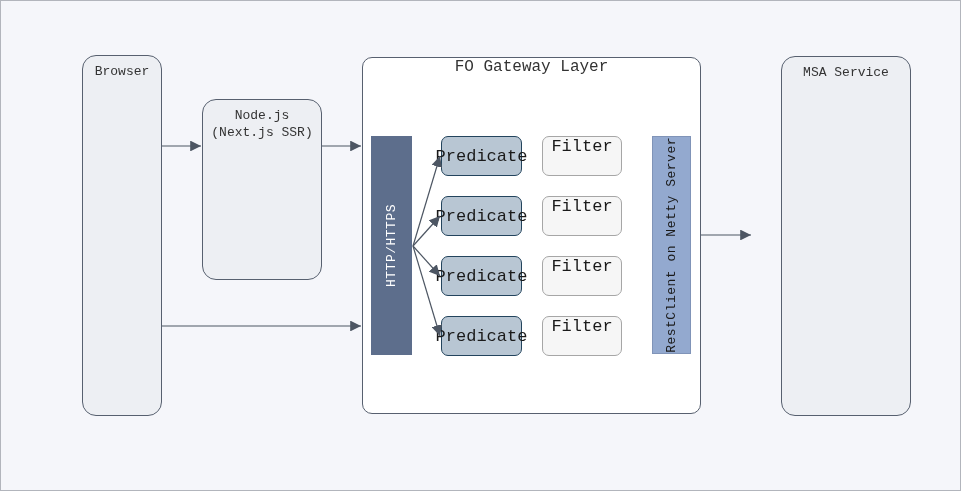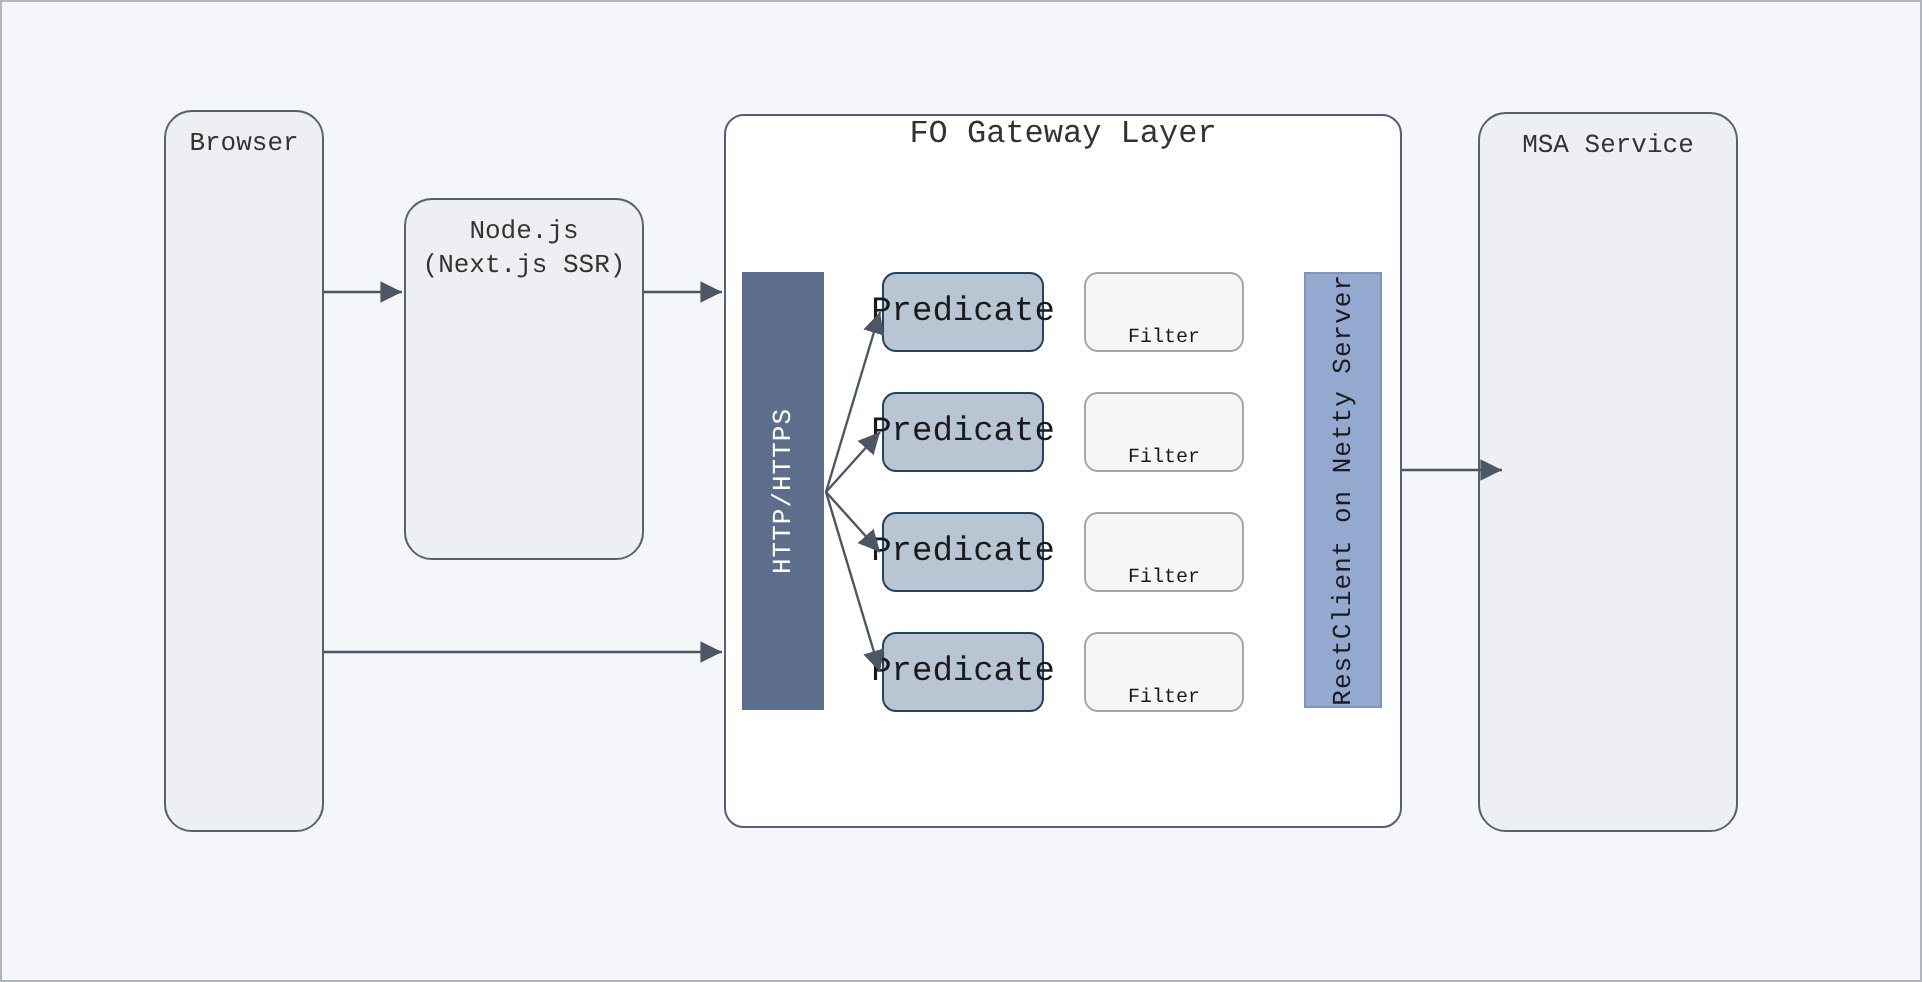--- a/index.html
+++ b/index.html
@@ -35,22 +35,22 @@
   .rest-bar{background:var(--restclient-fill);border:1px solid var(--restclient-border);color:#1a1a1a;}
   .predicate{
     position:absolute;box-sizing:border-box;left:440px;width:81px;height:40px;
     background:var(--predicate-fill);border:1px solid var(--predicate-border);
     border-radius:7px;display:flex;align-items:center;justify-content:center;
     font-size:17px;color:#1a1a1a;
   }
   .filter{
     position:absolute;box-sizing:border-box;left:541px;width:80px;height:40px;
     background:var(--filter-fill);border:1px solid var(--filter-border);
-    border-radius:7px;display:flex;align-items:flex-end;justify-content:center;
-    font-size:10px;color:#1a1a1a;
+    border-radius:7px;display:flex;align-items:flex-start;justify-content:center;
+    font-size:17px;color:#1a1a1a;
   }
   svg.edges{position:absolute;left:0;top:0;width:961px;height:491px;pointer-events:none;}
   svg.edges line{stroke:var(--edge-color);stroke-width:1.2;}
   svg.edges .arrowhead-path{fill:var(--edge-color);}
 </style>
 </head>
 <body>
 
 <div class="canvas">
 
@@ -96,21 +96,21 @@
     <span>Filter</span>
   </div>
   <div class="filter" style="top:315px;">
     <span>Filter</span>
   </div>
 
   <div class="vbar rest-bar" style="left:651px;top:135px;width:39px;height:218px;">
     <span class="vtext">RestClient on Netty Server</span>
   </div>
 
-  <div class="node" style="left:738px;top:55px;width:130px;height:360px;">
+  <div class="node" style="left:780px;top:55px;width:130px;height:360px;">
     <div class="lbl">MSA Service</div>
   </div>
 
   <svg class="edges">
     <defs>
       <marker id="arrowhead" viewBox="0 0 10 10" refX="10" refY="5" markerWidth="9" markerHeight="9" orient="auto-start-reverse">
         <path class="arrowhead-path" d="M0,0 L10,5 L0,10 z"></path>
       </marker>
     </defs>
     <line x1="161" y1="145" x2="200" y2="145" marker-end="url(#arrowhead)"></line>

